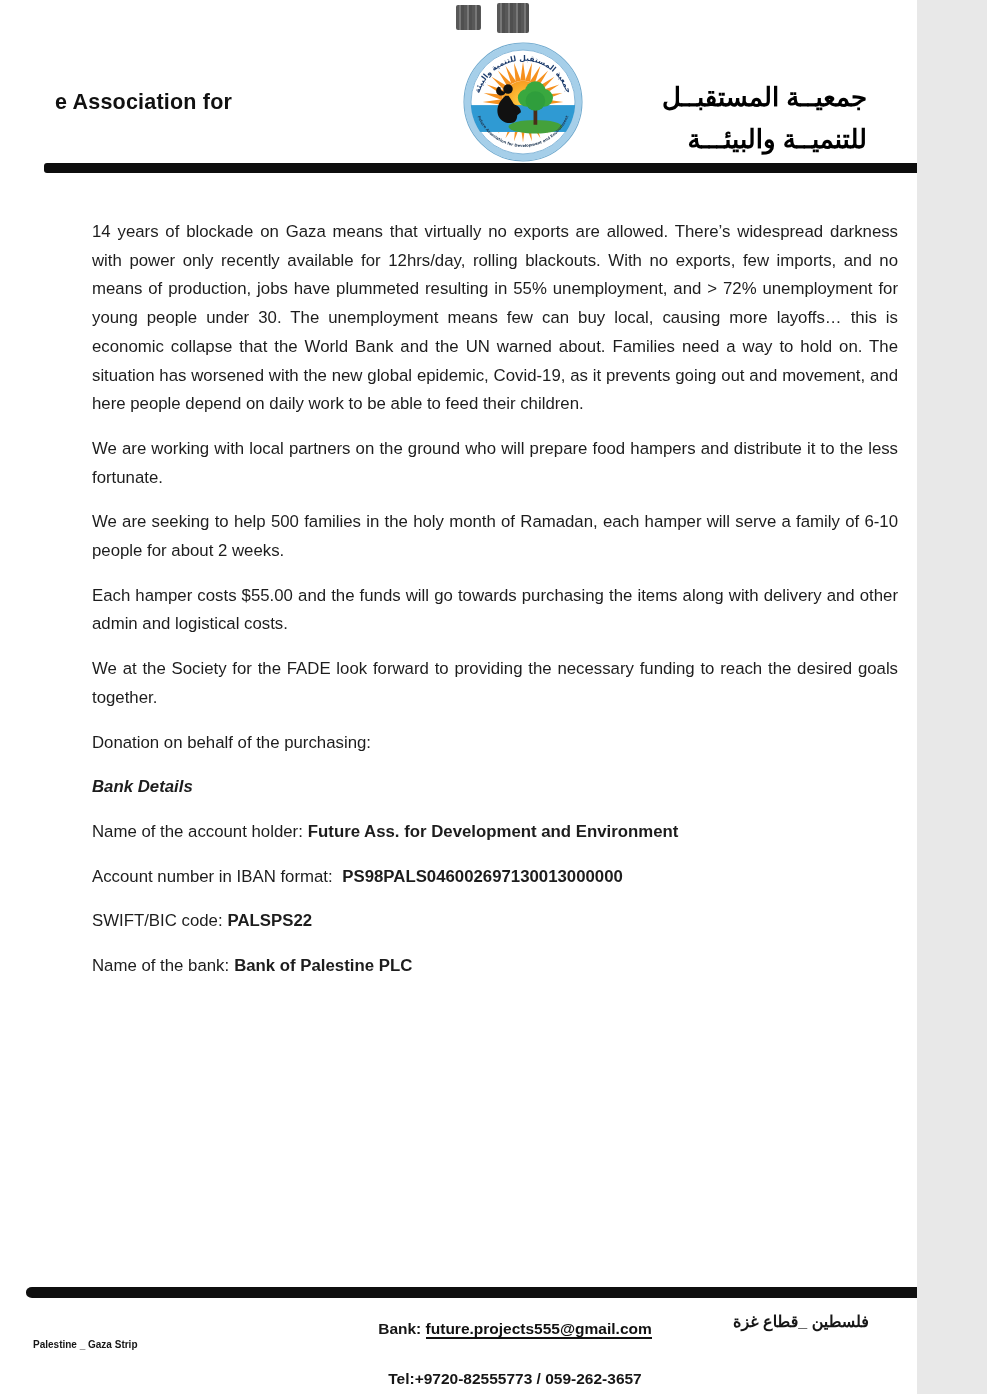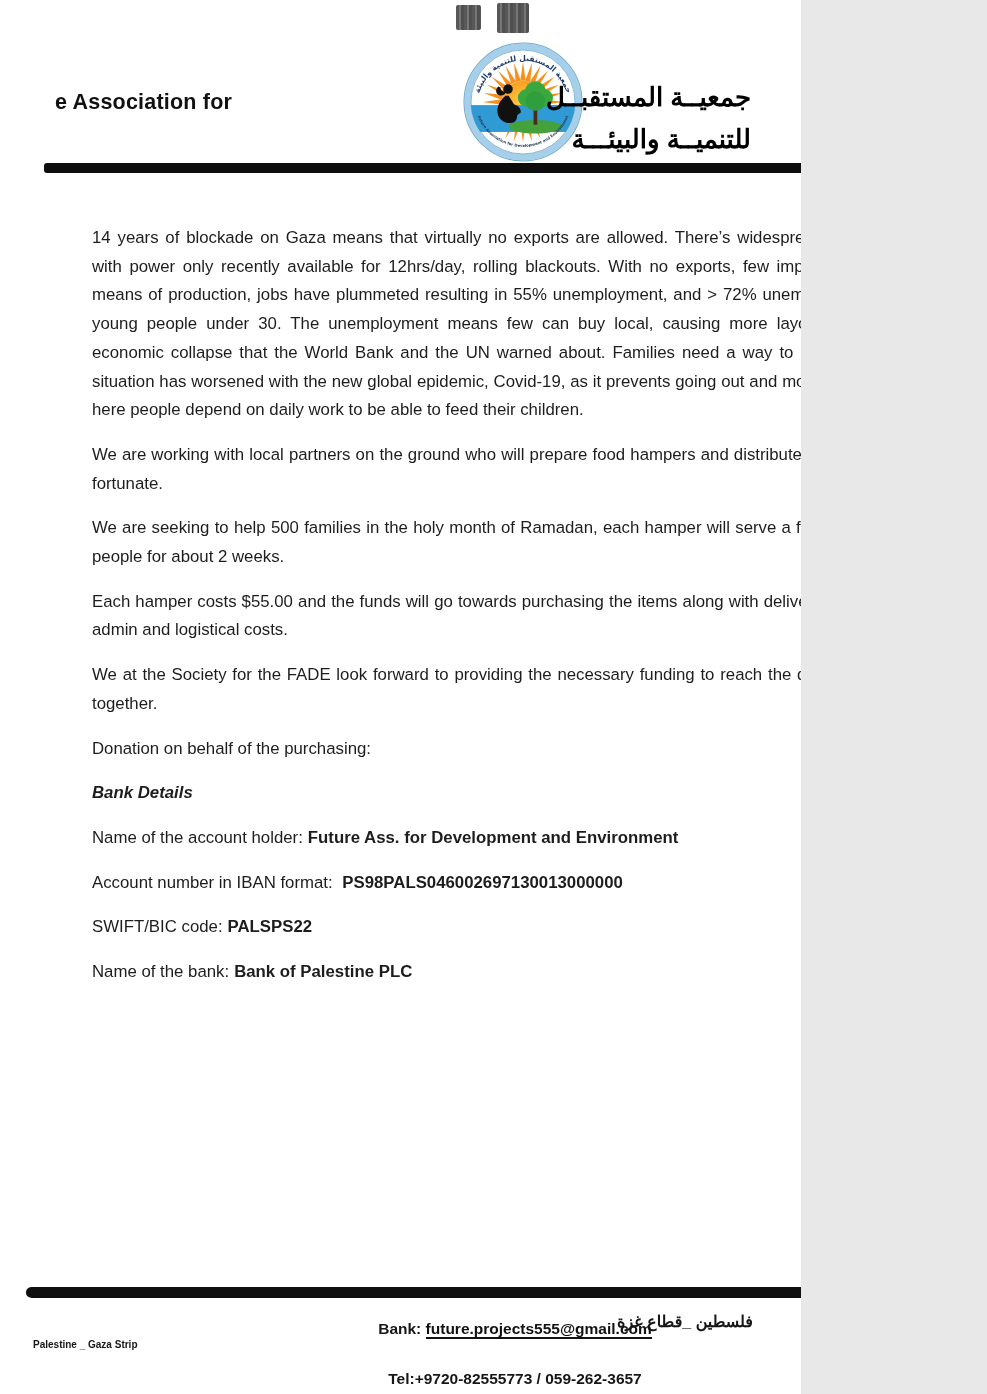--- a/index.html
+++ b/index.html
@@ -1,36 +1,36 @@
 <!DOCTYPE html>
 <html><head>
 <meta charset="utf-8">
 <style>
   html,body{margin:0;padding:0;background:#e8e8e8;}
-  .page{position:relative;width:801px;height:1394px;background:#ffffff;overflow:hidden;
+  .page{position:relative;width:917px;height:1394px;background:#ffffff;overflow:hidden;
         font-family:"Liberation Sans",sans-serif;color:#1c1c1c;}
 
   
   .org-en{position:absolute;left:55px;top:84px;font-size:21.5px;font-weight:bold;color:#111;
           line-height:36px;letter-spacing:.2px;}
   .org-ar{position:absolute;right:50px;top:76px;text-align:right;direction:rtl;
           font-size:26px;font-weight:bold;color:#000000;line-height:42px;}
   .logo-wrap{position:absolute;left:461px;top:40px;width:124px;height:124px;}
   .scan-artifact{position:absolute;background:
       repeating-linear-gradient(90deg,#2f2f2f 0 3px,#565656 3px 5px,#242424 5px 8px),
       #3a3a3a;opacity:.8;filter:blur(.7px);border-radius:2px;}
   .artifact-1{left:456px;top:5px;width:25px;height:25px;}
   .artifact-2{left:497px;top:3px;width:32px;height:30px;}
   .header-rule{position:absolute;left:44px;top:163px;width:893px;height:10px;
                background:#0d0d0d;border-radius:3px;}
 
   
   .body-text{position:absolute;left:92px;top:216px;width:806px;font-size:16.8px;
              line-height:28.7px;color:#1d1d1d;}
-  .body-text p{margin:8px 0 16px;text-align:justify;}
+  .body-text p{margin:2px 0 16px;text-align:justify;}
   .body-text p.noj{text-align:left;}
   .bank-heading{font-weight:bold;font-style:italic;}
   .bv{font-weight:bold;margin-left:5px;}
 
   
   .footer-rule{position:absolute;left:26px;top:1287px;width:934px;height:11px;
                background:#0f0f0f;border-radius:6px/5px;}
   .footer-left{position:absolute;left:33px;top:1339px;font-size:10px;font-weight:bold;color:#161616;}
   .footer-center{position:absolute;left:295px;top:1320px;width:440px;text-align:center;
                  font-size:15.5px;font-weight:bold;color:#161616;}

